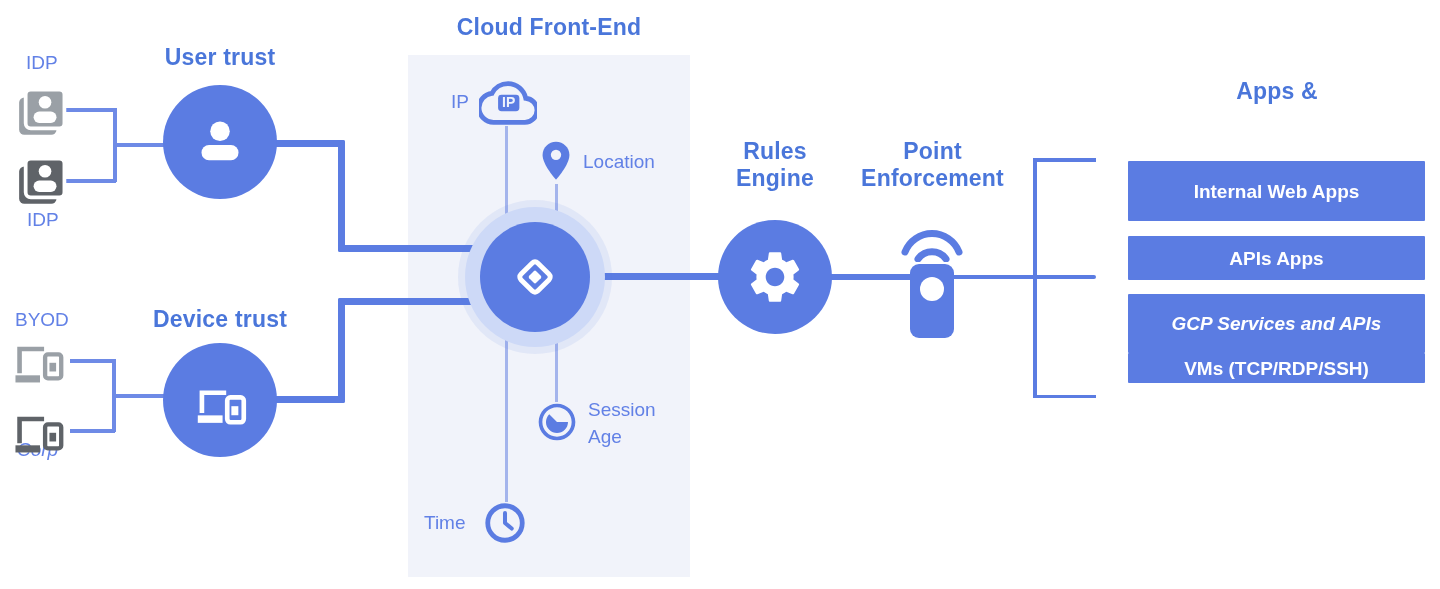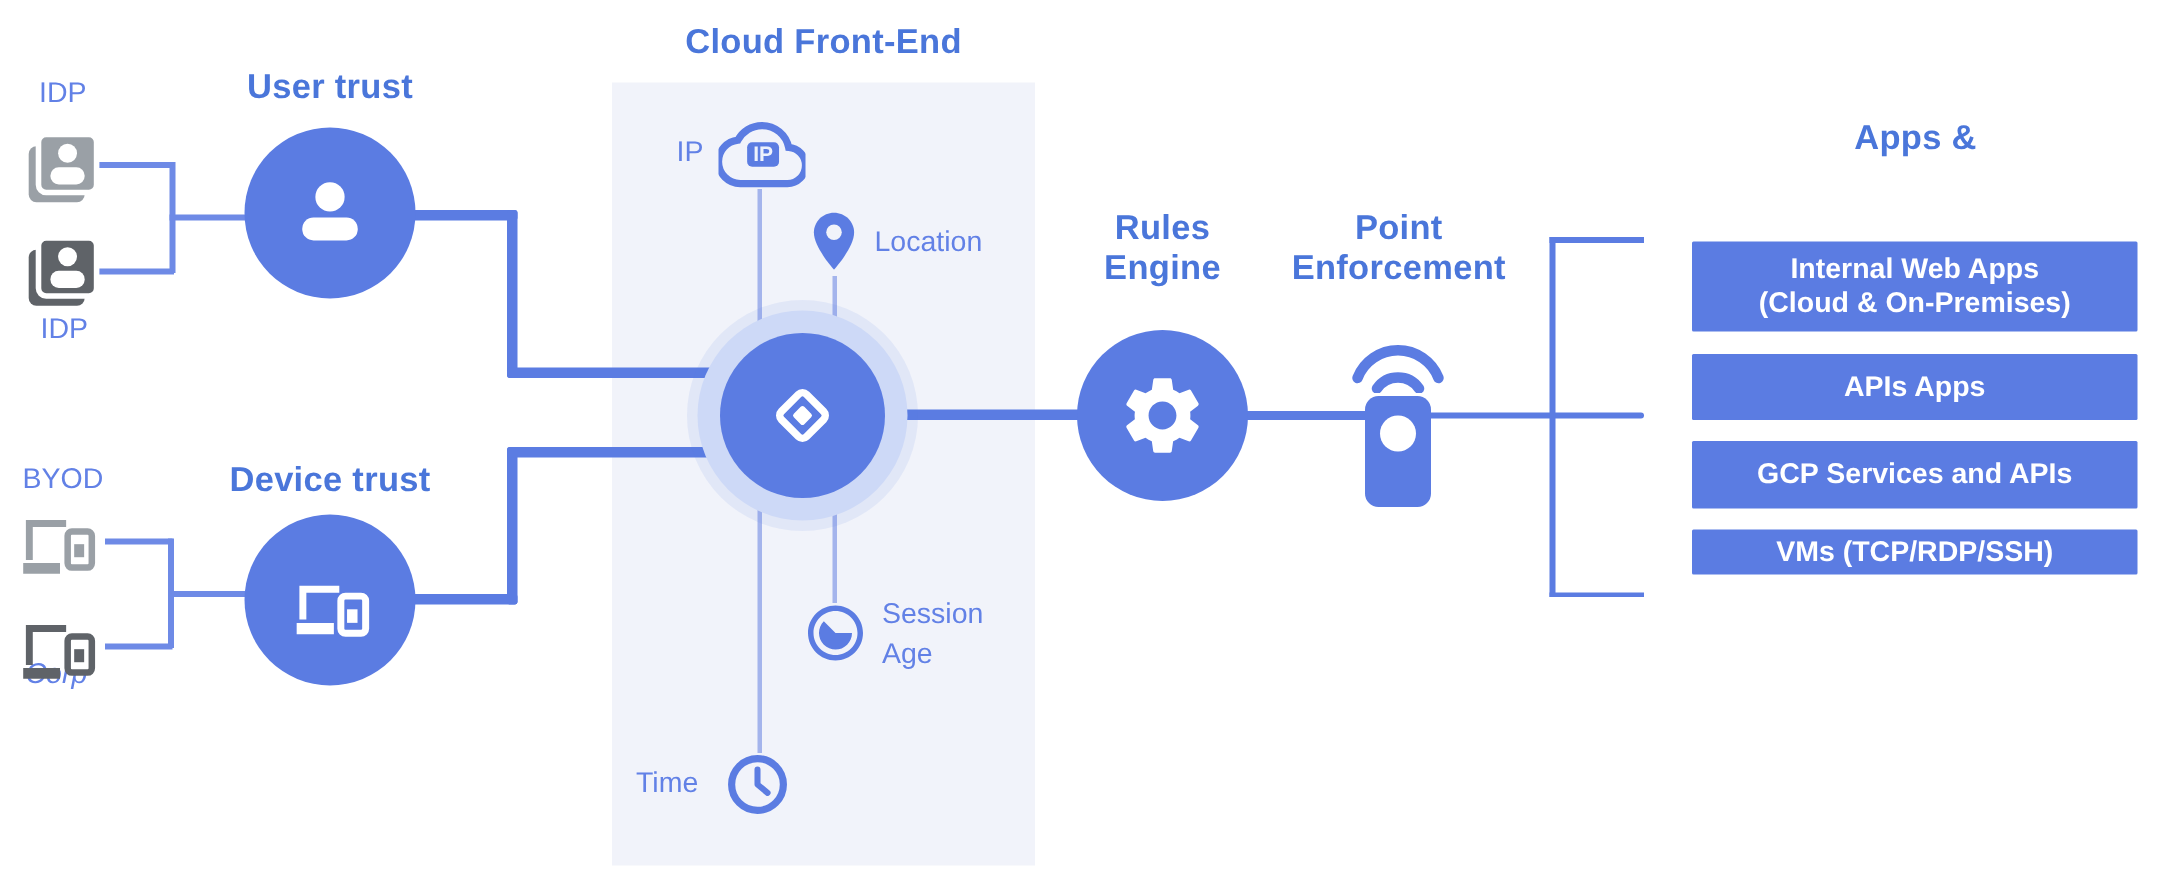--- a/index.html
+++ b/index.html
@@ -200,27 +200,26 @@
   <div class="thin v" style="left:1033px;top:158px;height:240px;background:#5b7ce2;"></div>
   <div class="thin h" style="left:1033px;top:158px;width:63px;background:#5b7ce2;"></div>
   <div class="thin h" style="left:1033px;top:394.5px;width:63px;background:#5b7ce2;"></div>
 
   <div class="abs heading" style="left:1167px;top:78px;width:220px;">
     <div>Apps &amp;</div>
   </div>
 
   <div class="bar" style="top:161px;height:60px;">
     <div>Internal Web Apps</div>
-    <div>(Cloud &amp; On-Premises)</div>
   </div>
   <div class="bar" style="top:236px;height:44px;">
     <div>APIs Apps</div>
     <div></div>
   </div>
-  <div class="bar" style="top:294px;height:45px;">
+  <div class="bar" style="top:294px;height:59px;font-style:italic;">
     <div>GCP Services and APIs</div>
     <div></div>
   </div>
   <div class="bar" style="top:353px;height:30px;">
     <div>VMs (TCP/RDP/SSH)</div>
     <div></div>
   </div>
 
 </div>
 

